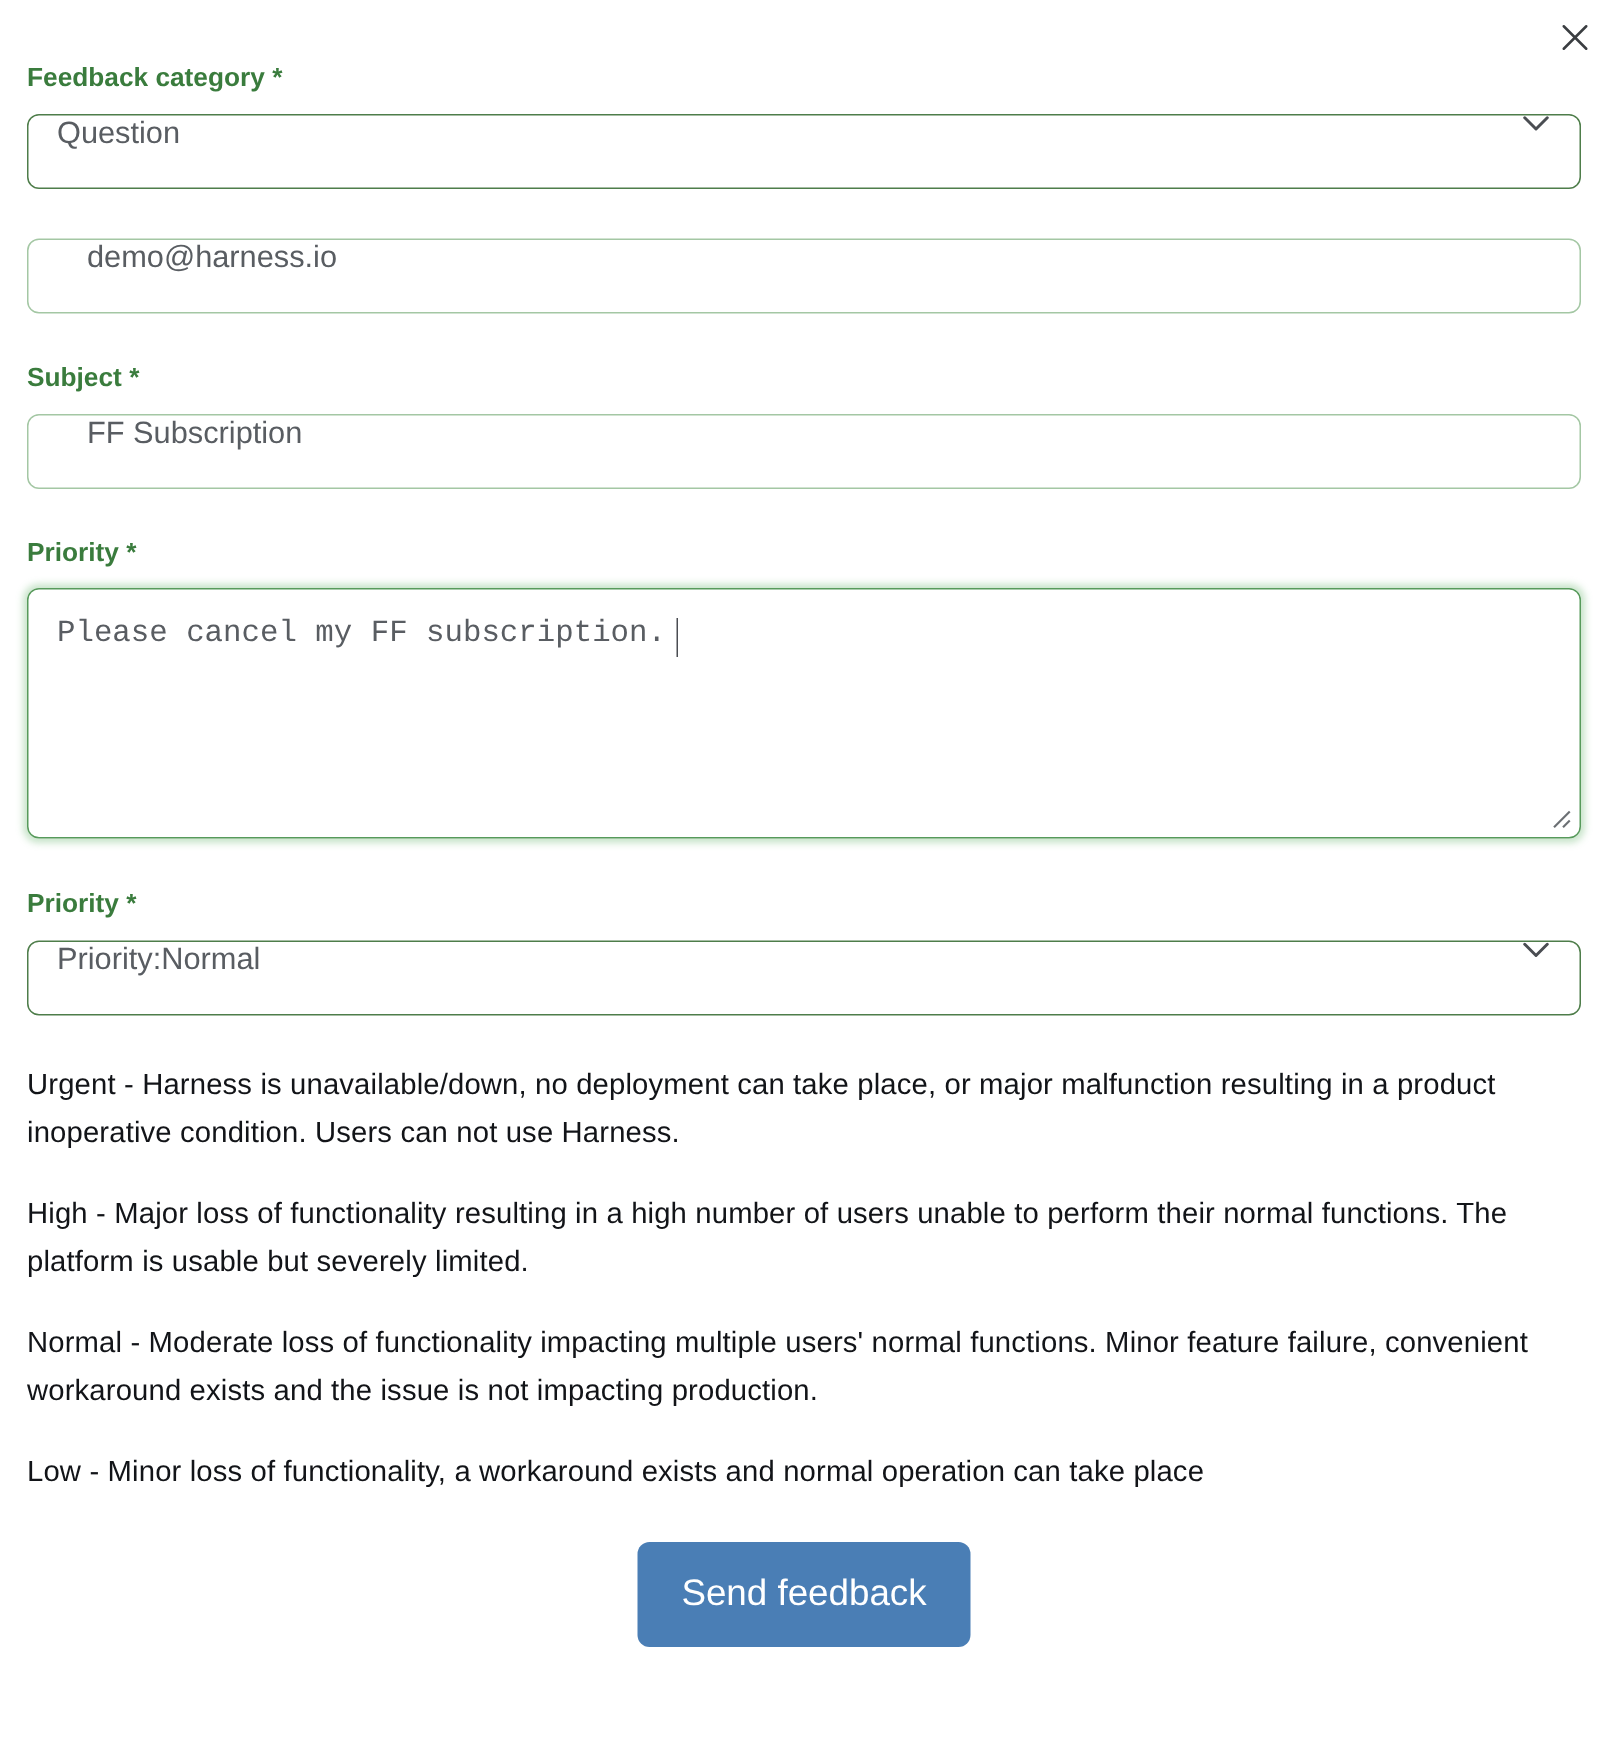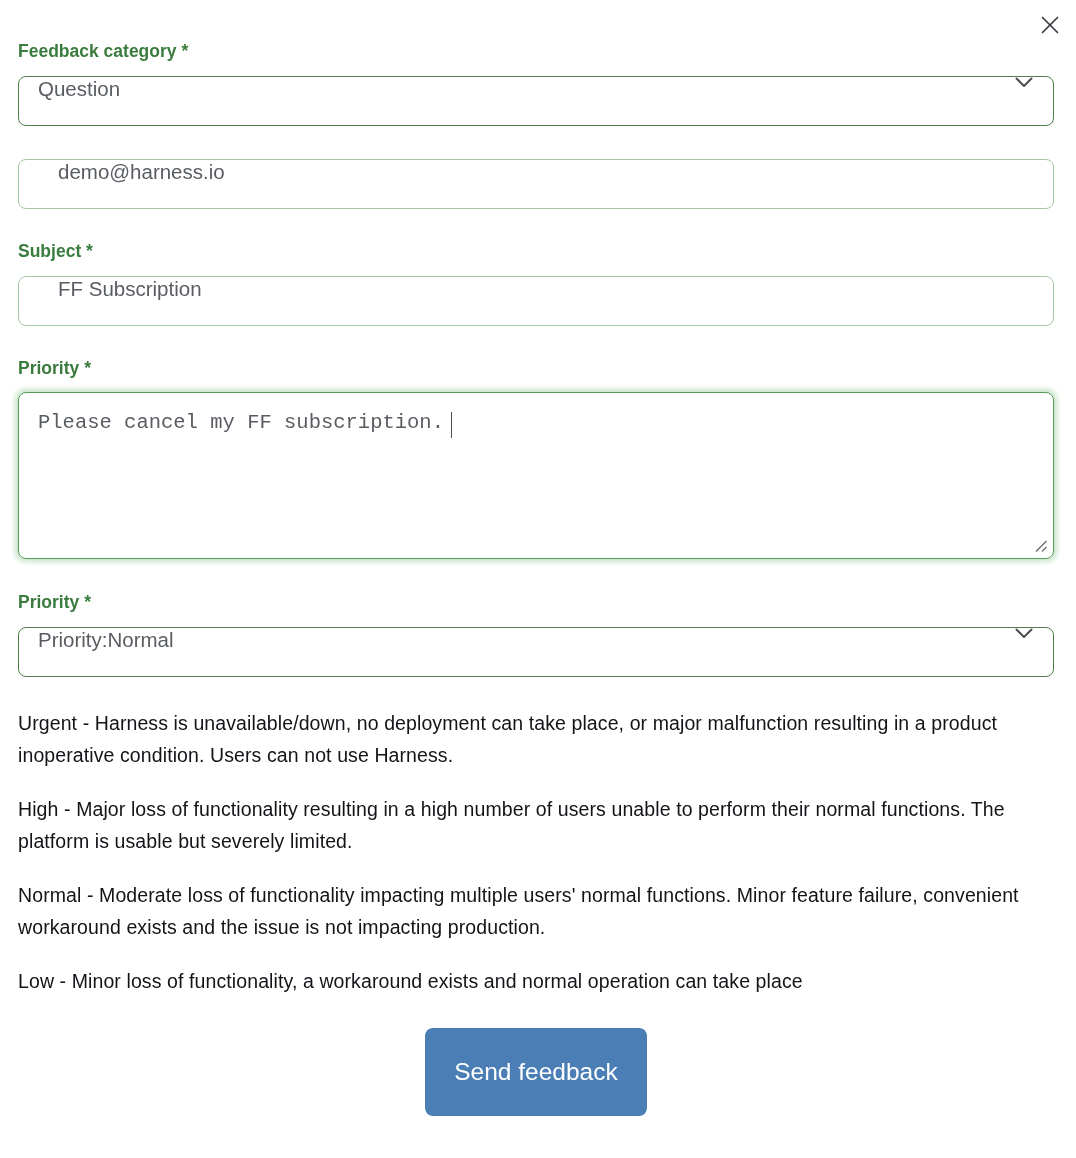--- a/index.html
+++ b/index.html
@@ -89,21 +89,21 @@
   .button-row { text-align: center; margin-top: 31px; }
   .send-btn {
     display: inline-block;
     background: #4a7eb5;
     color: #ffffff;
     border: none;
     border-radius: 8px;
     font-family: "Liberation Sans", "DejaVu Sans", sans-serif;
     font-size: 24.5px;
     padding: 0 29px;
-    height: 88px;
+    height: 70px;
     line-height: 70px;
     cursor: pointer;
   }
 </style>
 </head>
 <body>
 
 <button class="close-btn">
   <svg width="20" height="20" viewBox="0 0 20 20">
     <line x1="2.5" y1="2.5" x2="17.5" y2="17.5" stroke="#3a3d41" stroke-width="1.7" stroke-linecap="round"></line>

